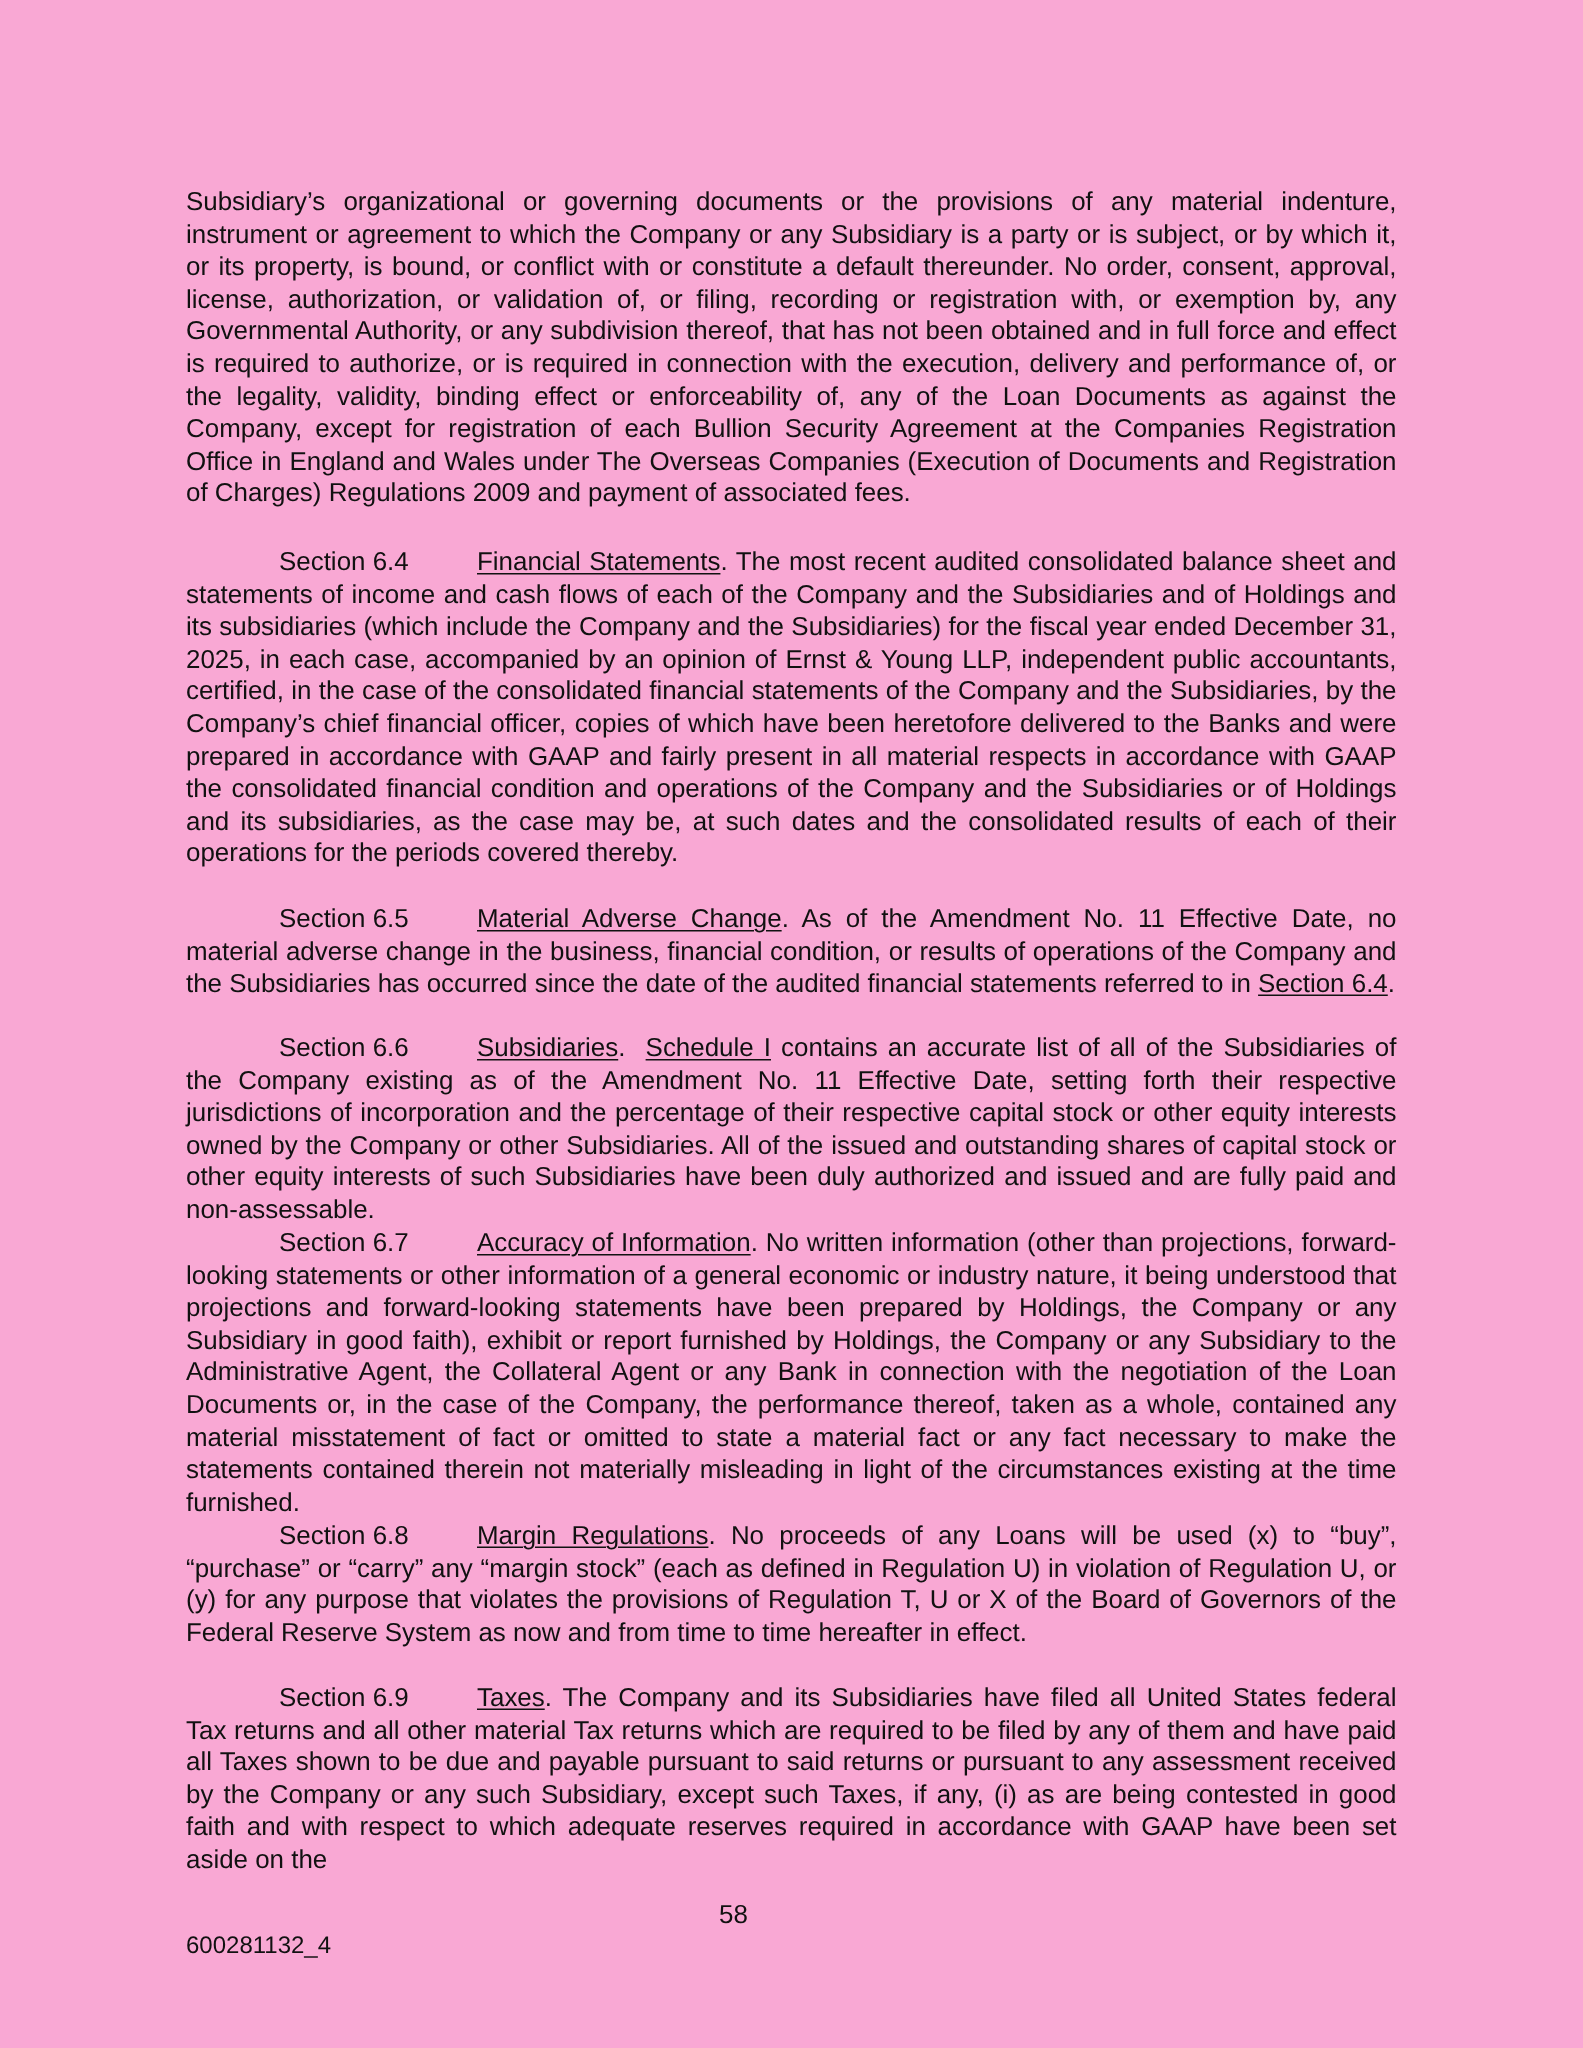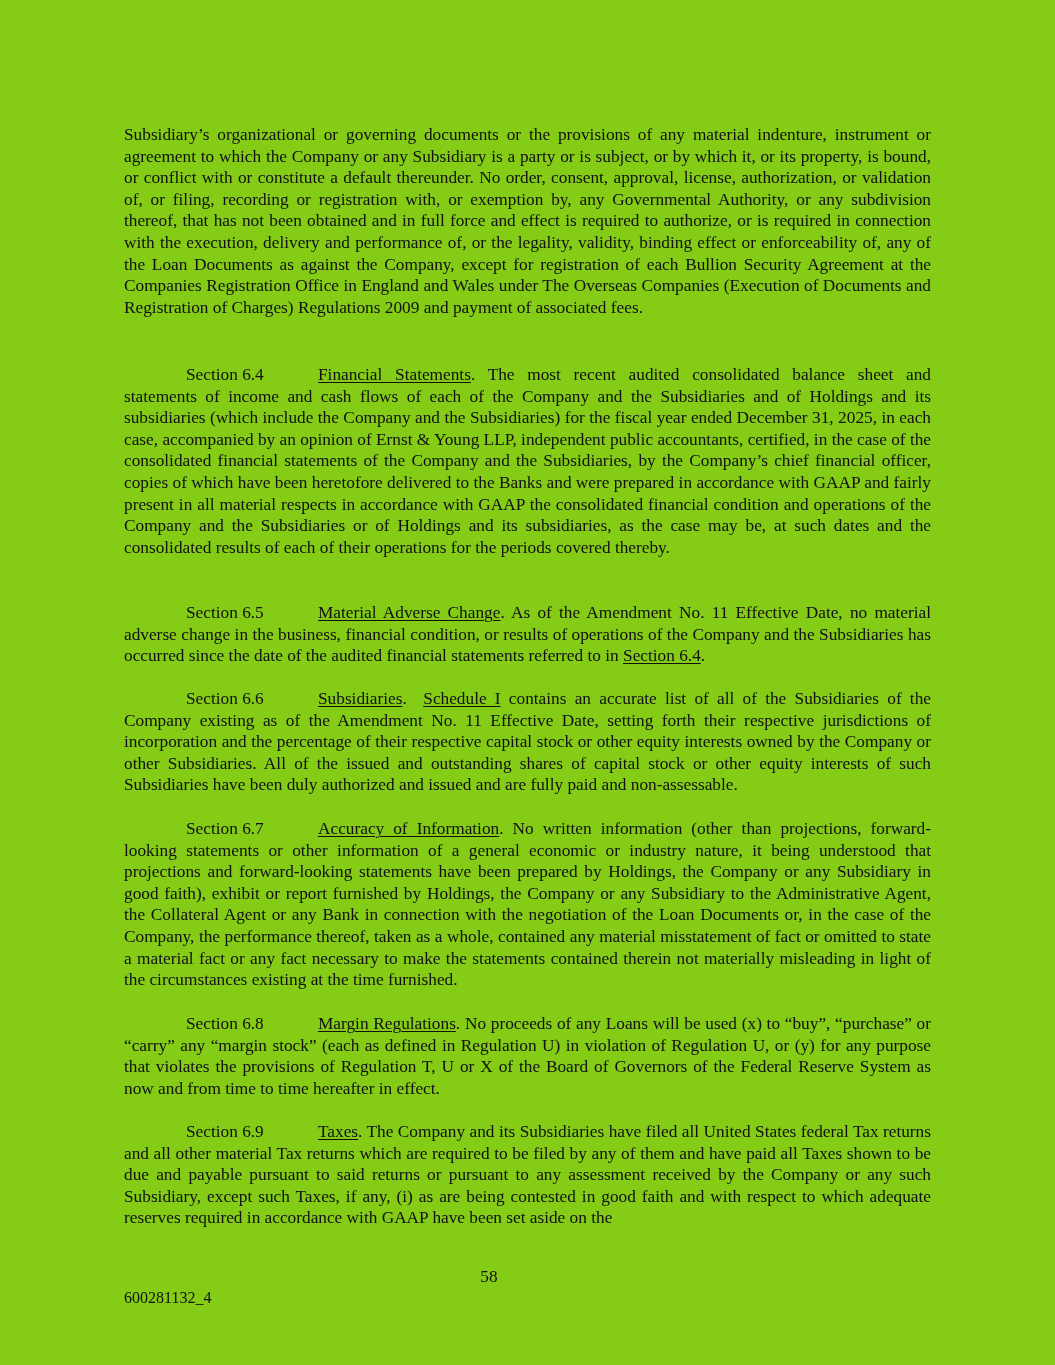--- a/index.html
+++ b/index.html
@@ -1,19 +1,19 @@
 <!DOCTYPE html>
 <html><head>
 <meta charset="utf-8">
 <style>
   html, body { margin: 0; padding: 0; background: #ffffff; }
   body { width: 1055px; height: 1365px; position: relative; overflow: hidden; }
   .page {
-    position: absolute; left: 0; top: 0; width: 1055px; height: 1365px; background: #84cc16;
-    font-family: Liberation Serif, serif; color: #111; 
+    position: absolute; left: 0; top: 0; width: 1055px; height: 1365px; background: #f9a8d4;
+    font-family: Liberation Sans, sans-serif; color: #111; 
   }
   .para {
     position: absolute; left: 124px; width: 807px;
     font-size: 17.3px; line-height: 21.6px; text-align: justify;
     margin: 0;
   }
   .sec-num { display: inline-block; width: 132px; }
   .indent { display: inline-block; width: 62px; }
   .u { text-decoration: underline; text-underline-offset: 2px; text-decoration-thickness: 1px; }
   .page-number {

